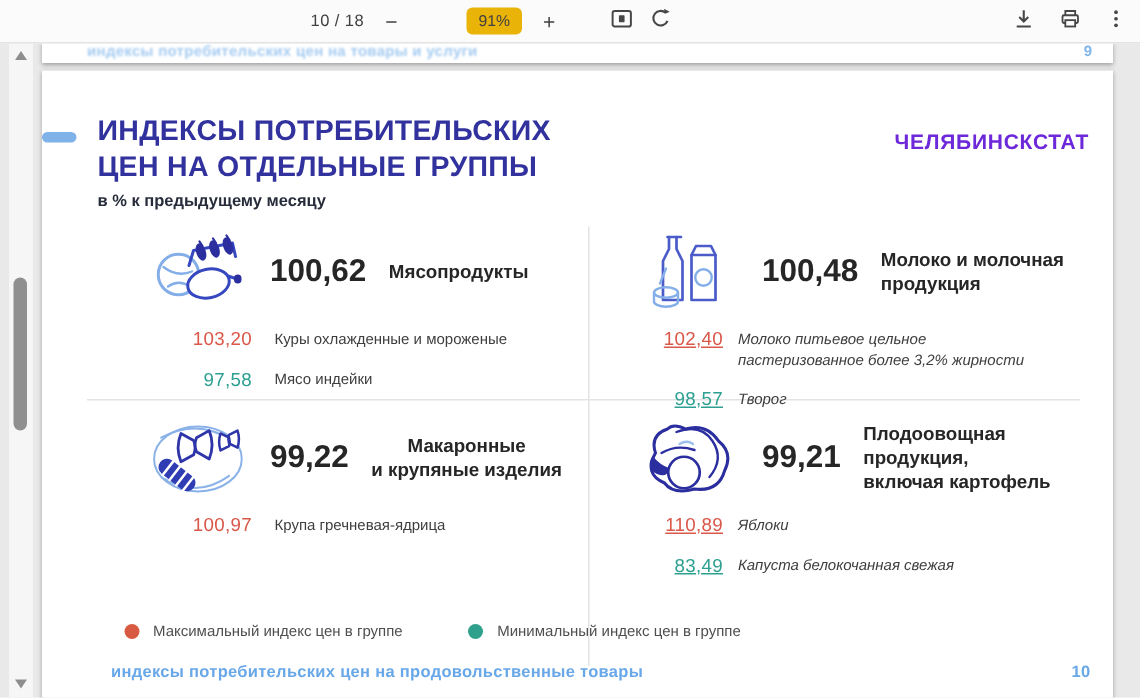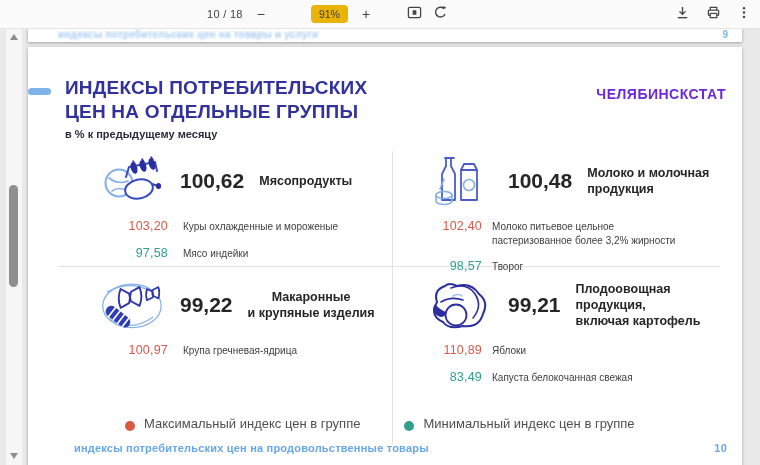--- a/index.html
+++ b/index.html
@@ -48,27 +48,27 @@
   .q-head{display:flex;align-items:center;min-height:56px;}
   .q1 .q-head,.q3 .q-head{padding-left:40px;text-align:center;}
   .q2 .q-head,.q4 .q-head{padding-left:22px;}
   .q-icon{flex:none;width:66px;height:56px;display:flex;align-items:center;justify-content:center;}
   .q-index{font-size:21px;font-weight:bold;color:#262626;margin-left:16px;flex:none;}
   .q-name{font-size:12.5px;font-weight:bold;color:#262626;margin-left:15px;line-height:1.3;white-space:pre-line;}
   .q-row{display:flex;align-items:flex-start;margin-top:10px;}
   .q-row + .q-row{margin-top:12px;}
   .q-val{flex:none;text-align:right;font-size:12.5px;letter-spacing:.2px;}
   .q1 .q-val,.q3 .q-val{width:110px;}
-  .q2 .q-val,.q4 .q-val{width:78px;}
+  .q2 .q-val,.q4 .q-val{width:78px;text-decoration:underline;}
   .q-val.max{color:#d9584a;}
   .q-val.min{color:#2da091;}
   .q-lbl{font-size:10px;color:#3e3e3e;line-height:1.35;white-space:pre-line;padding-top:1px;}
   .q1 .q-lbl,.q3 .q-lbl{margin-left:15px;}
-  .q2 .q-lbl,.q4 .q-lbl{margin-left:10px;}
-  .legend{position:absolute;left:55px;top:369px;display:flex;align-items:flex-end;font-size:13px;color:#4f4f4f;margin-left:42px;}
+  .q2 .q-lbl,.q4 .q-lbl{margin-left:10px;font-style:italic;}
+  .legend{position:absolute;left:55px;top:369px;display:flex;align-items:flex-start;font-size:10px;color:#4f4f4f;}
   .dot{width:10px;height:10px;border-radius:50%;flex:none;margin-right:9px;}
   .dot.max-dot{background:#d95a43;}
   .dot.min-dot{background:#2fa08b;margin-left:44px;}
   .page-footer{position:absolute;left:46px;right:15px;top:395px;display:flex;justify-content:space-between;font-size:11px;font-weight:bold;color:#68a7e8;letter-spacing:.2px;}
 </style>
 </head>
 <body>
 
 <div class="toolbar">
   <div class="tb-center">

